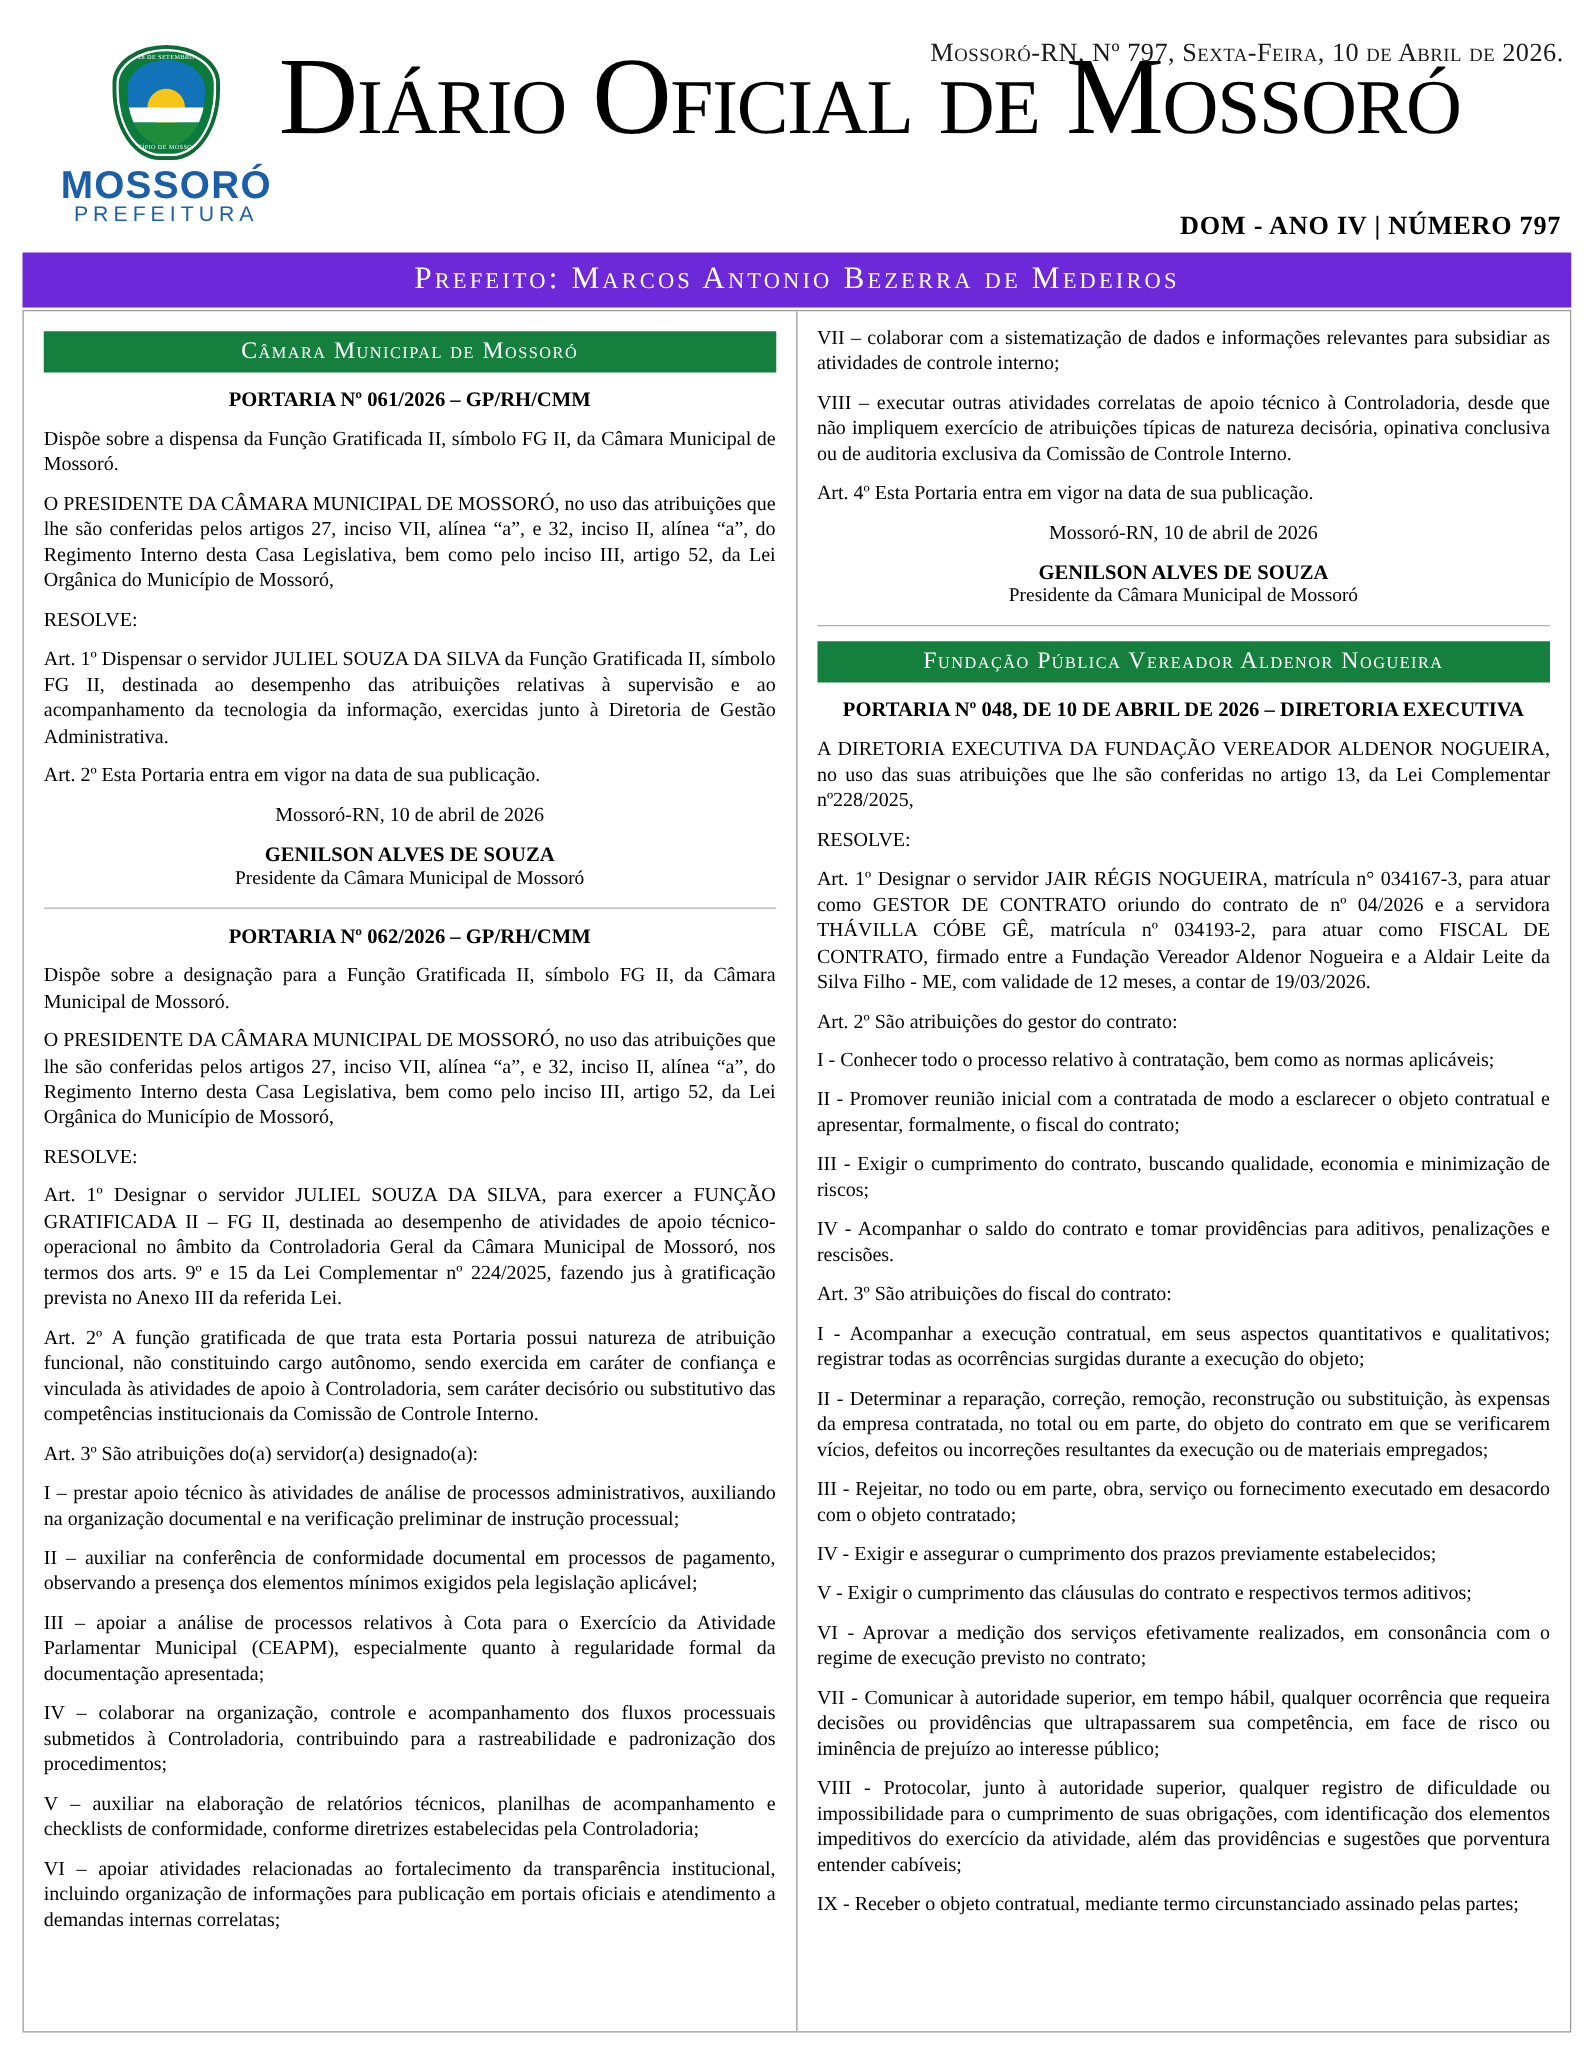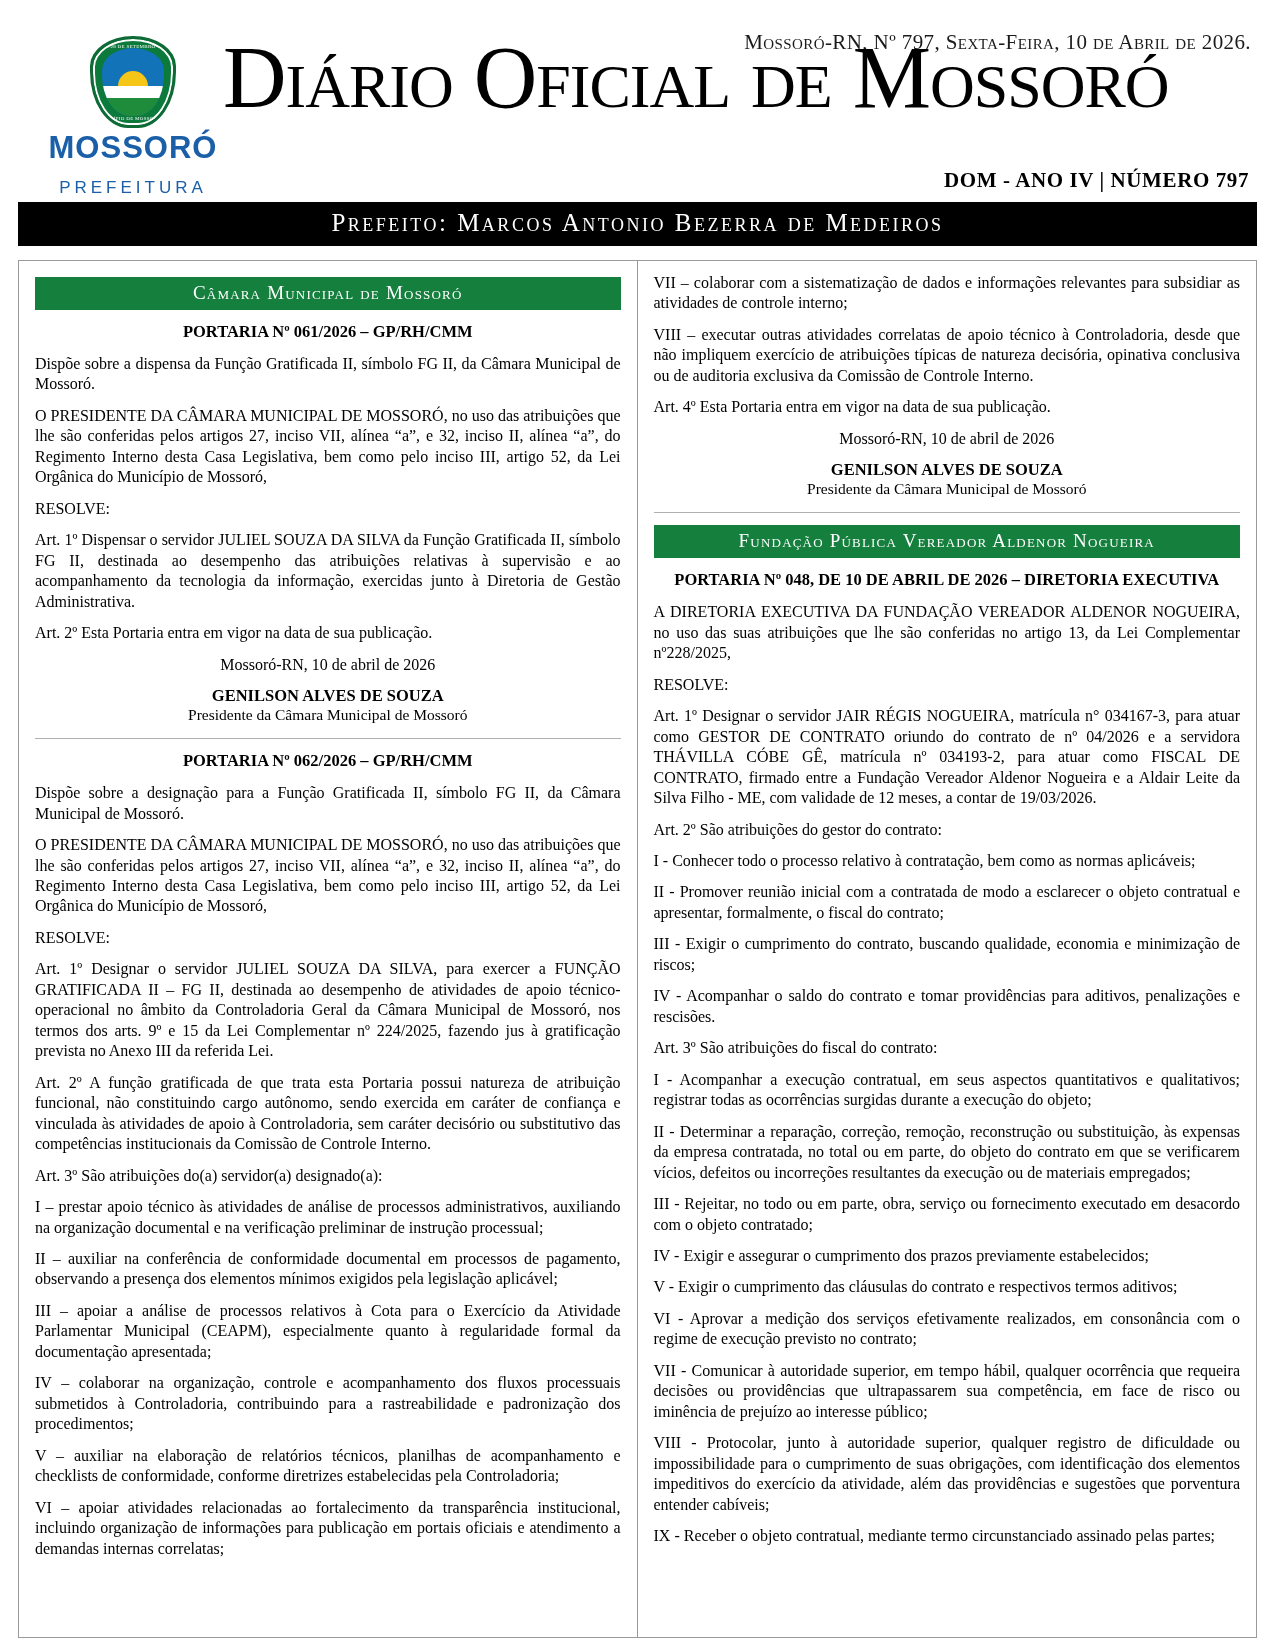--- a/index.html
+++ b/index.html
@@ -89,21 +89,20 @@
     letter-spacing: 1px;
     margin-top: 4px;
     line-height: 1;
   }
   .logo-sub {
     font-family: "Liberation Sans", sans-serif;
     font-size: 17px;
     color: #1a5fa8;
     letter-spacing: 4px;
     line-height: 1.1;
-    margin-top: 16px;
   }
   .title-main {
     position: absolute;
     left: 205px; right: 8px; top: 38px;
     font-family: "Liberation Serif", serif;
     font-size: 88px;
     line-height: 0.92;
     font-variant: small-caps;
     letter-spacing: -1px;
     white-space: nowrap;
@@ -112,28 +111,28 @@
   .title-sub {
     position: absolute;
     right: 8px; top: 168px;
     font-size: 21px;
     font-variant: small-caps;
     letter-spacing: 0.6px;
     font-weight: bold;
   }
 
   .prefeito-bar {
-    background: #000000;
+    background: #6d28d9;
     color: #ffffff;
     text-align: center;
     font-variant: small-caps;
     font-size: 25px;
     letter-spacing: 2.5px;
     padding: 7px 0 9px 0;
-    margin: 2px 0 14px 0;
+    margin: 2px 0 2px 0;
   }
 
   
   .columns {
     display: flex;
     gap: 0;
     border-left: 1px solid #9a9a9a;
     border-top: 1px solid #9a9a9a;
     border-bottom: 1px solid #9a9a9a;
     border-right: 1px solid #9a9a9a;

